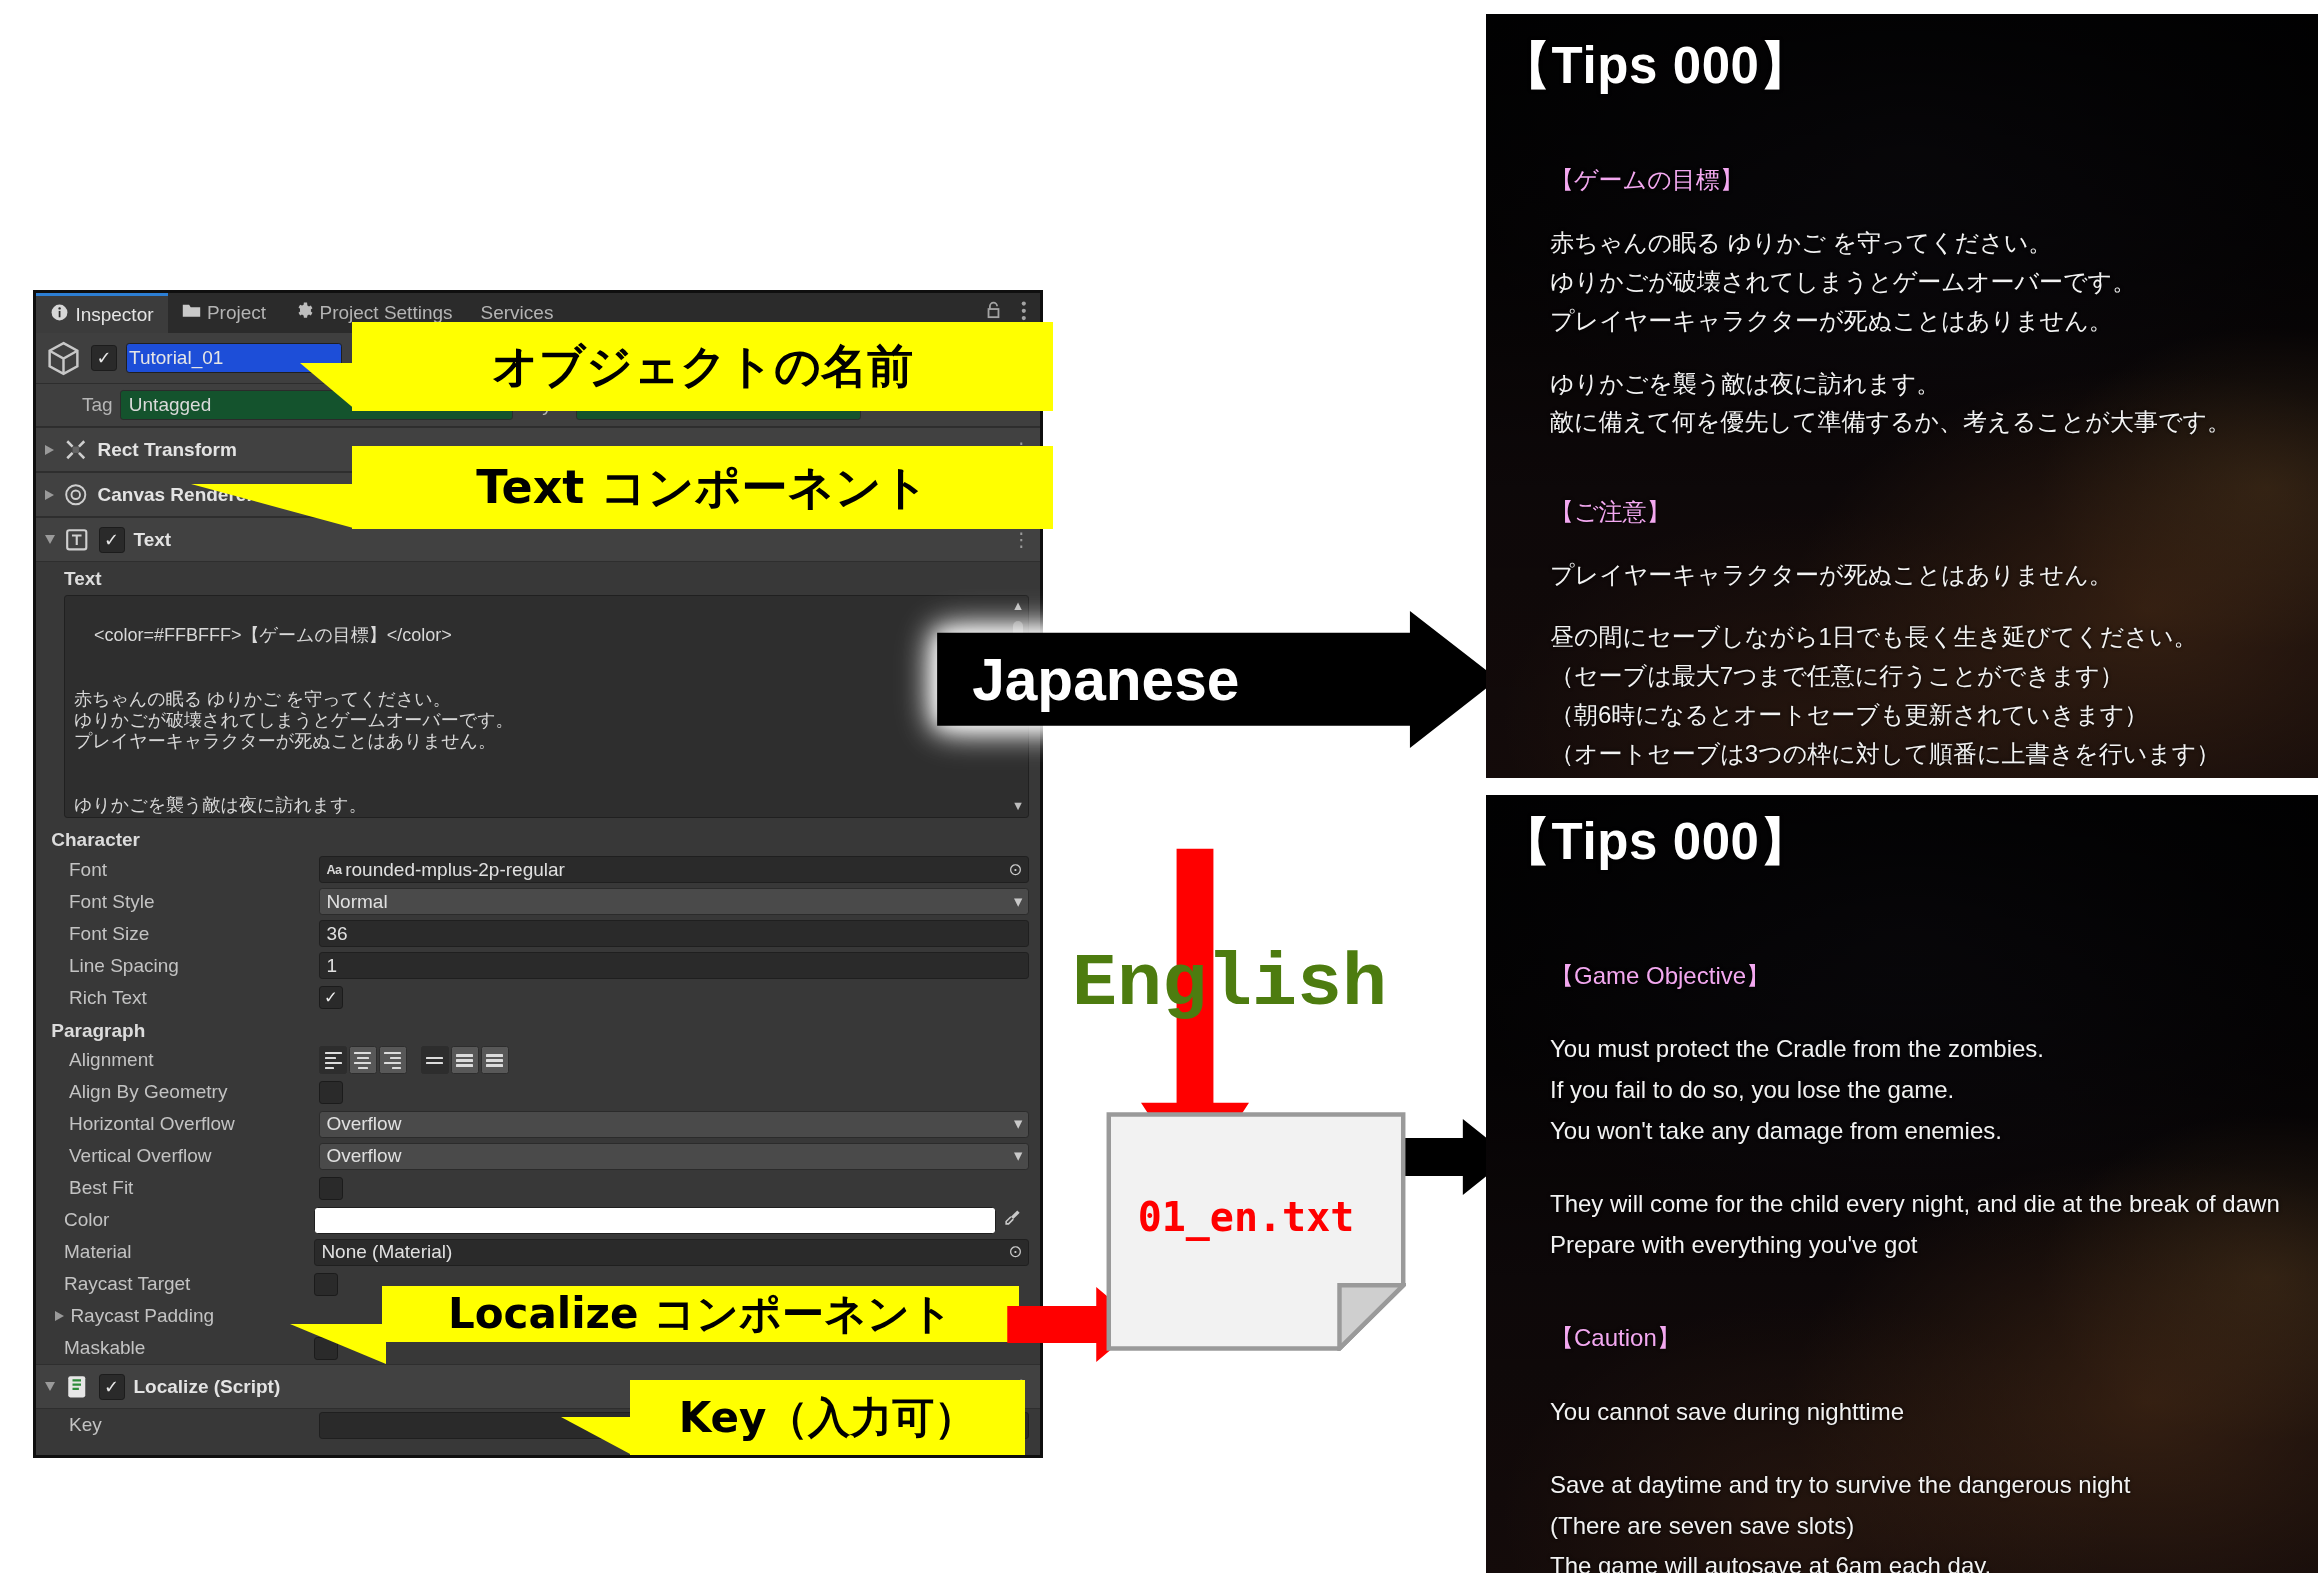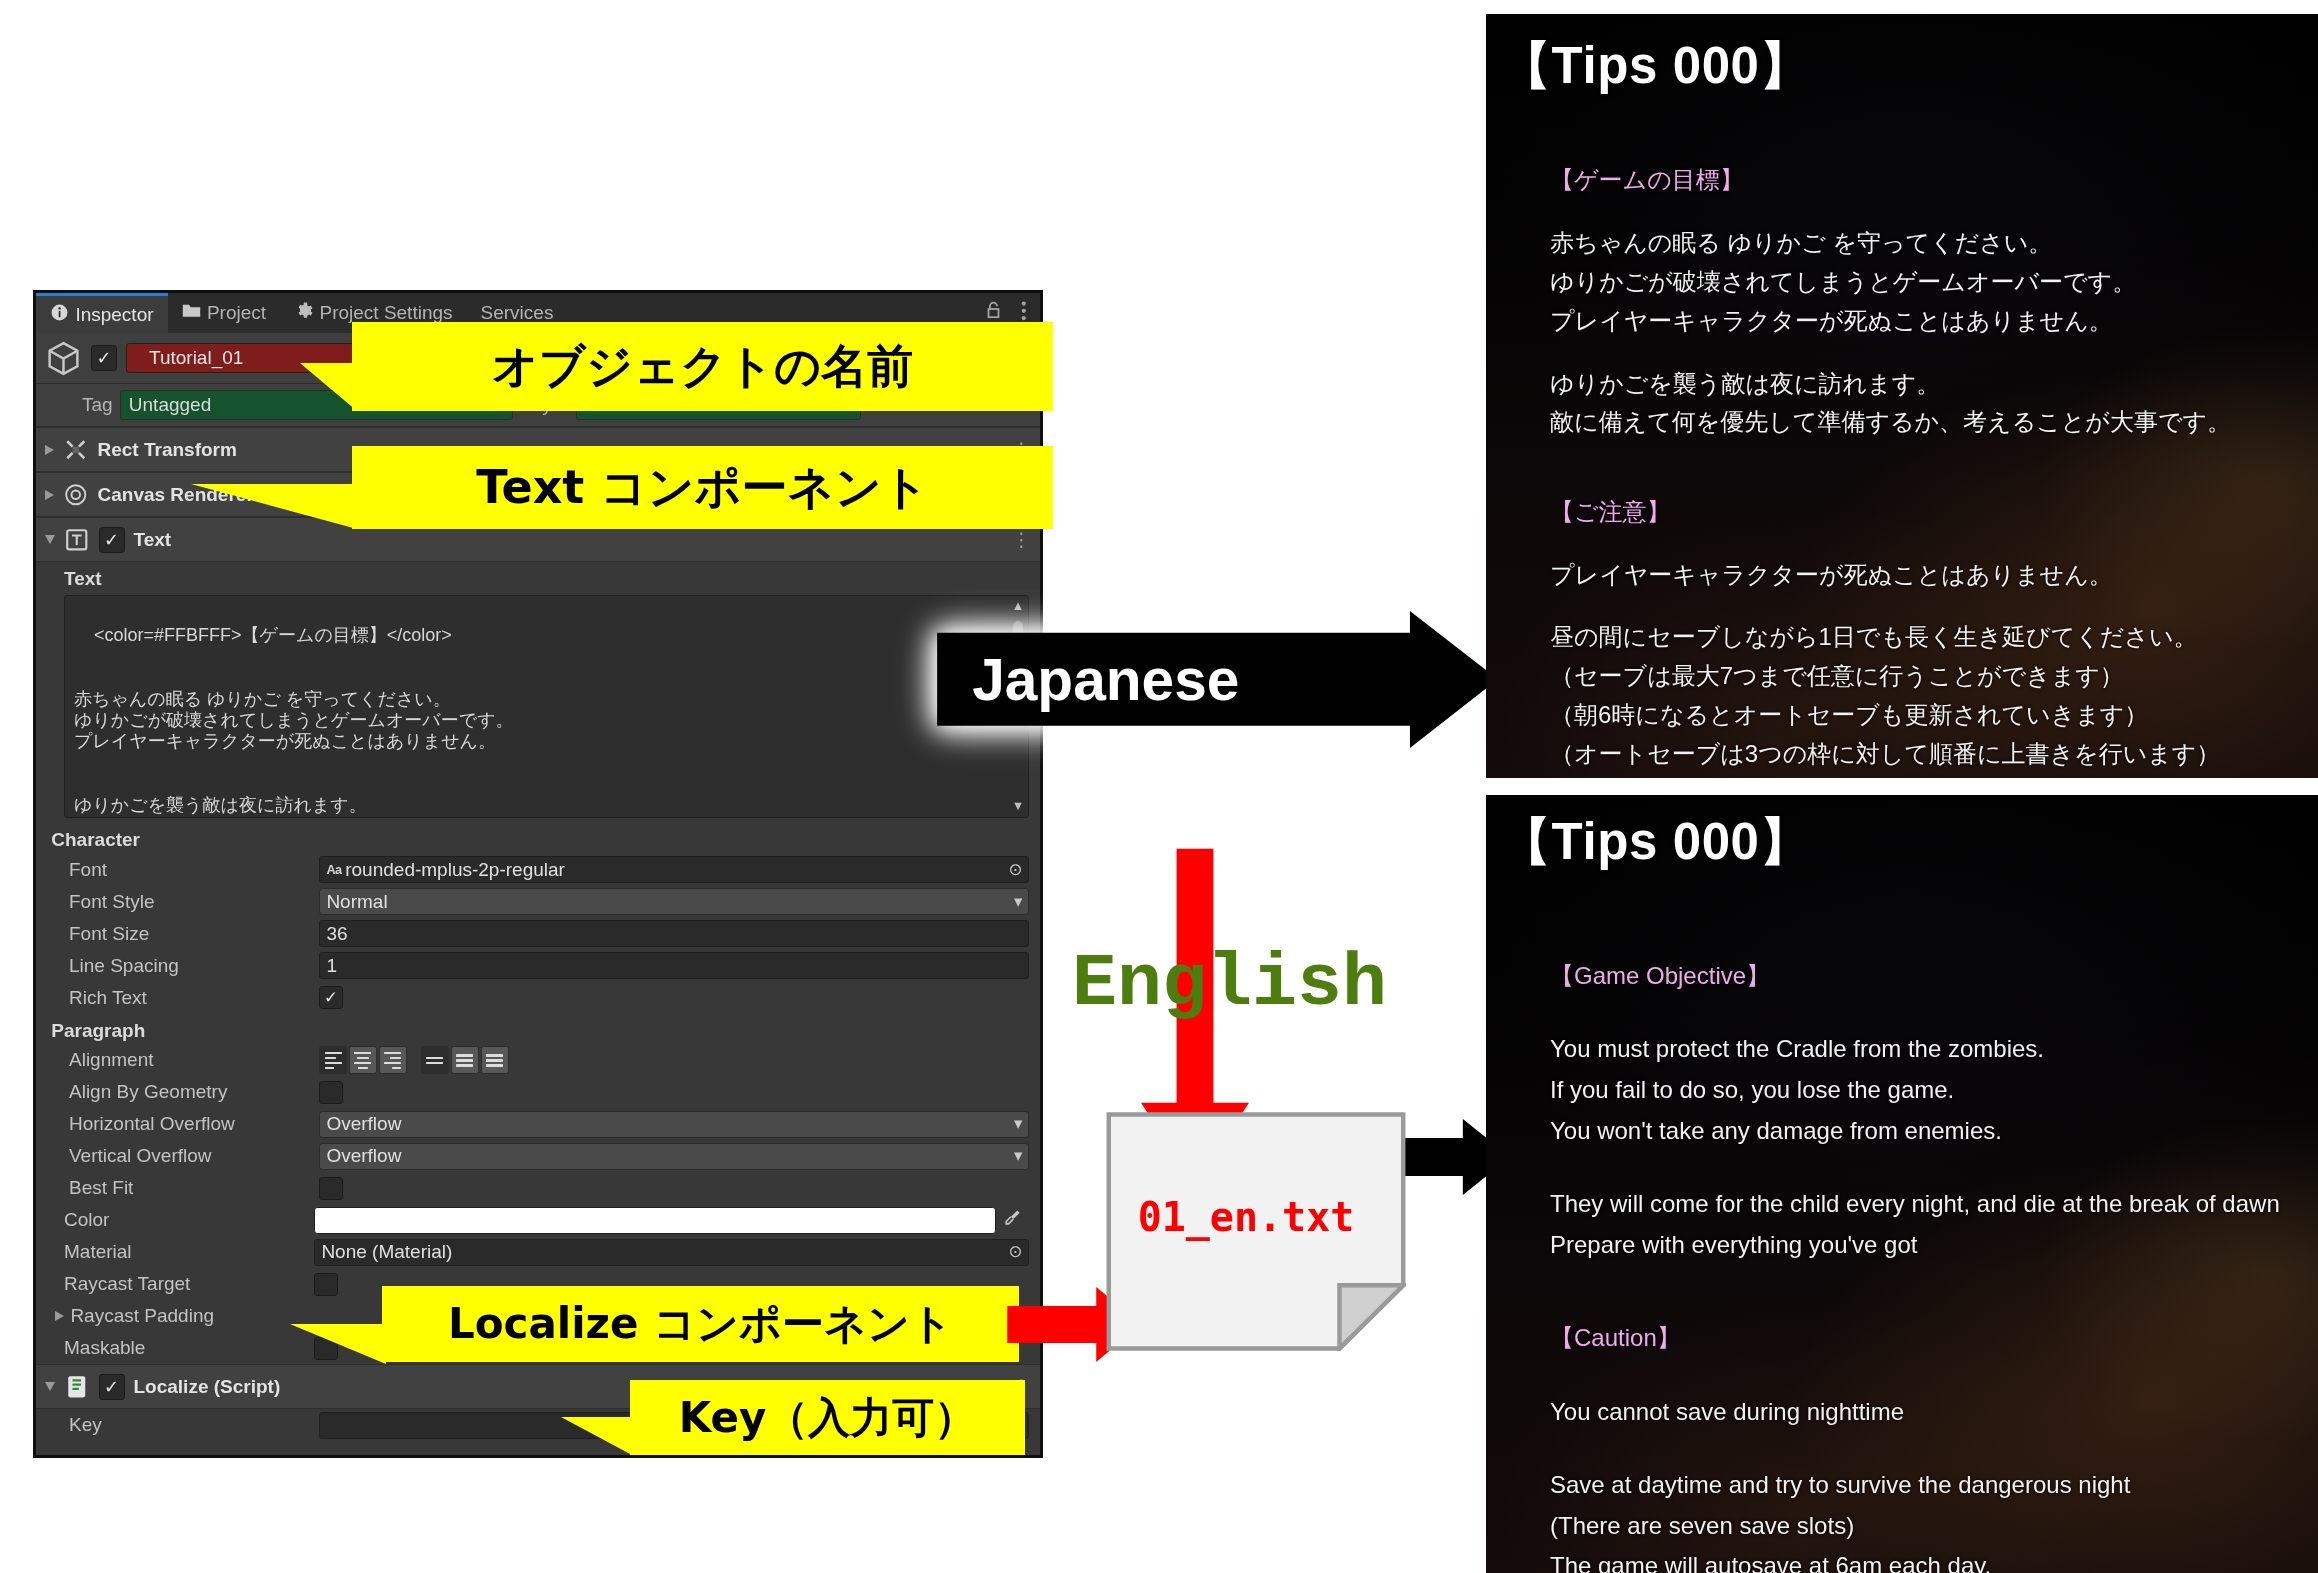--- a/index.html
+++ b/index.html
@@ -16,22 +16,22 @@
   .tab.active{background:#3c3c3c;color:#e4e4e4;border-top:3.2px solid #2d7fd4;}
   .tabicons{margin-left:auto;display:flex;align-items:center;gap:16.6px;padding-right:12.7px;}
   .ticon{opacity:.8;}
 
   
   #objhdr{height:50px;background:#3f3f3f;display:flex;align-items:center;padding:0 9px;gap:9px;
           border-bottom:0.6px solid #2d2d2d;}
   .cube{width:37px;height:37px;flex:none;}
   .chk{width:24px;height:24px;background:#2a2a2a;border:0.6px solid #1c1c1c;border-radius:3.2px;
        display:flex;align-items:center;justify-content:center;color:#e8e8e8;font-size:18px;flex:none;}
-  .namefield{background:#7f1d1d;border:0.6px solid #1f1f1f;border-radius:3.2px;height:28px;
-             display:flex;align-items:center;padding:0 22px;color:#e6e6e6;font-size:19px;min-width:210px;}
+  .namefield{background:#1d4ed8;border:0.6px solid #1f1f1f;border-radius:3.2px;height:28px;
+             display:flex;align-items:center;padding:0 2px;color:#e6e6e6;font-size:19px;min-width:210px;}
   .static-btn{background:#4a4a4a;border:0.6px solid #2b2b2b;border-radius:3.2px;height:28px;
               display:flex;align-items:center;padding:0 9px;color:#d2d2d2;margin-left:auto;min-width:115px;}
 
   #tagrow{height:42px;background:#3f3f3f;display:flex;align-items:center;padding:0 9px 0 46px;gap:7.6px;
           border-bottom:0.6px solid #2d2d2d;}
   .lbl{color:#b6b6b6;}
   .popup{background:#14532d;border:0.6px solid #2b2b2b;border-radius:3.2px;height:28px;
          display:flex;align-items:center;padding:0 7.6px;color:#dadada;position:relative;}
   .popup .car{position:absolute;right:6.4px;font-size:14px;color:#cfcfcf;}
 
@@ -410,21 +410,21 @@
             border-top:0 solid transparent;border-bottom:48px solid transparent;
             border-right:57px solid #ffff00;"></div>
 
 <div class="callout" style="left:352px;top:446px;width:701px;height:83px;font-size:46px;">
   <span>Text コンポーネント</span>
 </div>
 <div style="position:absolute;left:191px;top:484px;width:0;height:0;
             border-top:0 solid transparent;border-bottom:45px solid transparent;
             border-right:166px solid #ffff00;"></div>
 
-<div class="callout" style="left:382px;top:1286px;width:637px;height:76px;font-size:42px;">
+<div class="callout" style="left:382px;top:1286px;width:637px;height:56px;font-size:42px;">
   <span>Localize コンポーネント</span>
 </div>
 <div style="position:absolute;left:290px;top:1324px;width:0;height:0;
             border-top:0 solid transparent;border-bottom:40px solid transparent;
             border-right:96px solid #ffff00;"></div>
 
 <div class="callout" style="left:630px;top:1380px;width:395px;height:75px;font-size:42px;">
   <span>Key（入力可）</span>
 </div>
 <div style="position:absolute;left:561px;top:1417px;width:0;height:0;

